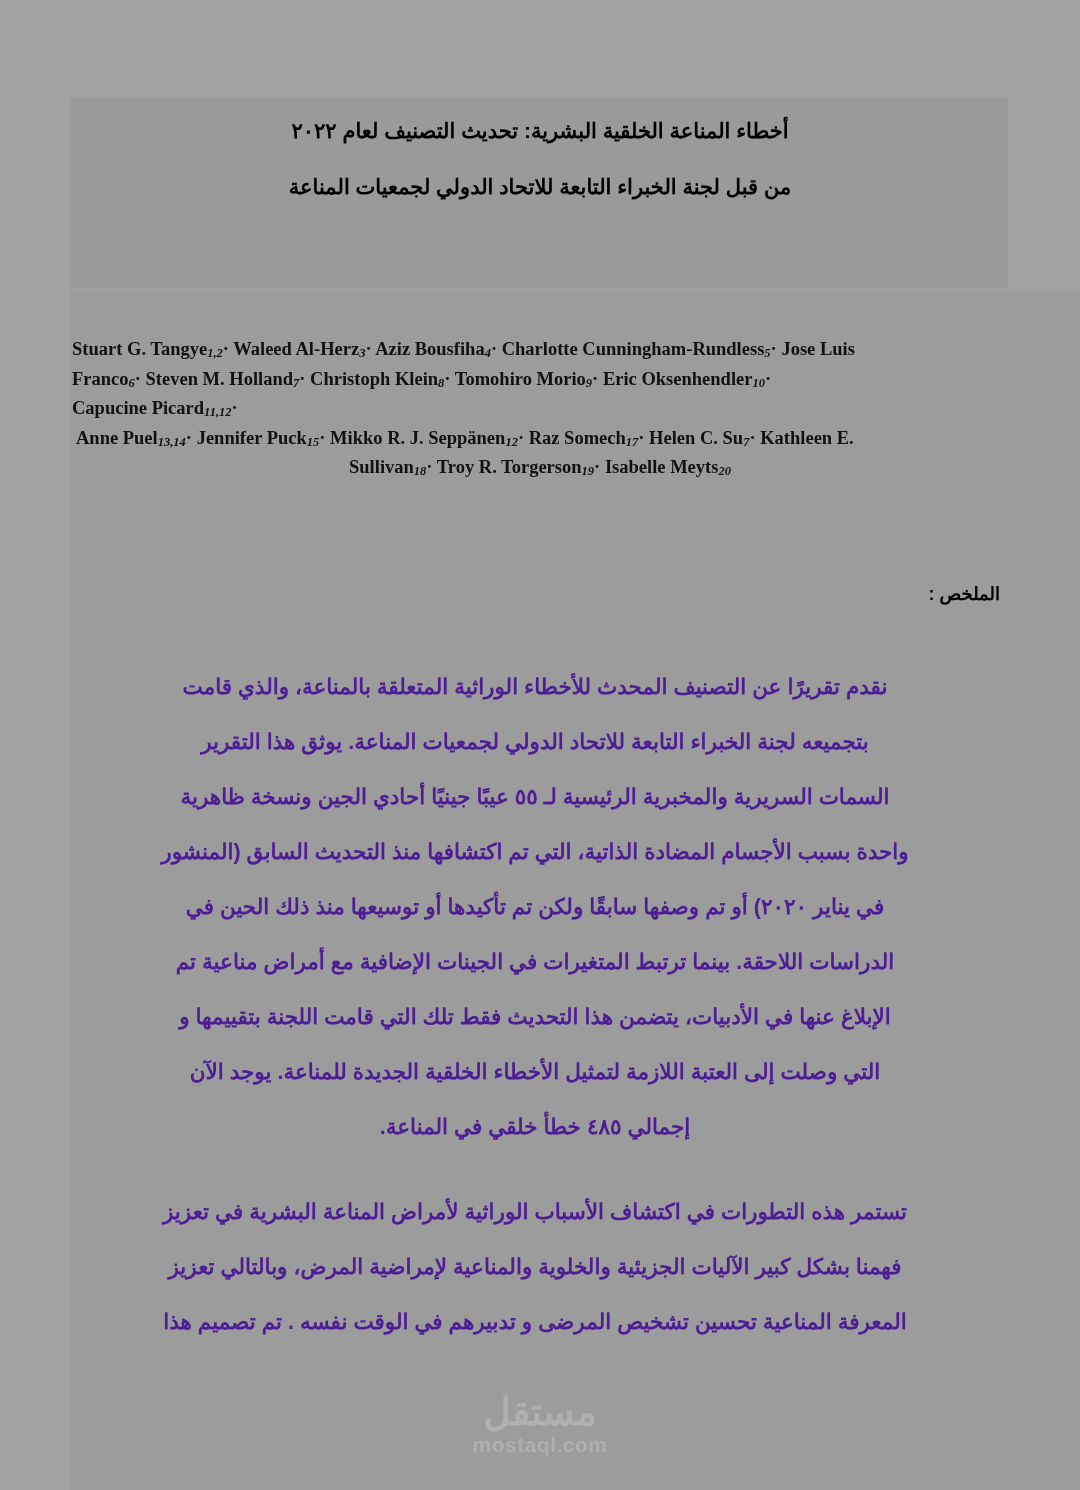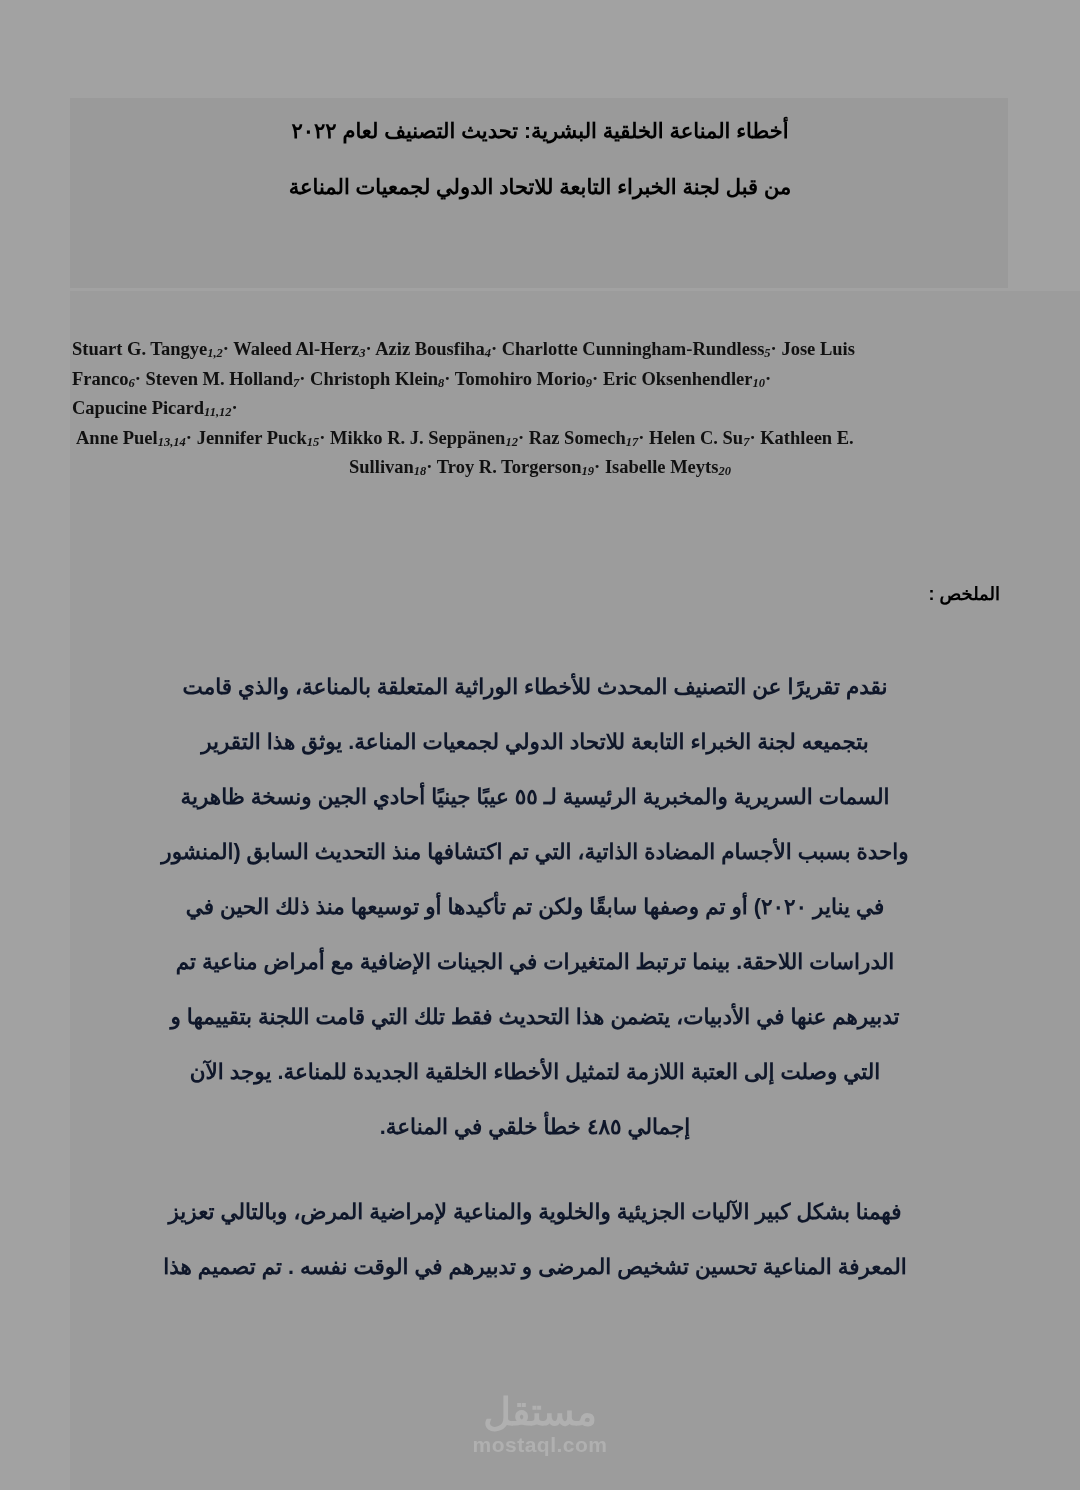--- a/index.html
+++ b/index.html
@@ -119,21 +119,21 @@
     right: 80px;
     top: 660px;
     width: 930px;
     direction: rtl;
   }
   .para {
     font-family: "Liberation Sans", sans-serif;
     font-weight: bold;
     font-size: 21.5px;
     line-height: 55px;
-    color: #0f172a;
+    color: #4c1d95;
     text-align: justify;
     text-align-last: center;
     margin: 0;
   }
   .para + .para {
     margin-top: 30px;
   }
   .para-line {
     display: block;
     white-space: nowrap;
@@ -227,26 +227,27 @@
 
     <div class="abstract-body">
 
       <div class="para">
         <span class="para-line center">نقدم تقريرًا عن التصنيف المحدث للأخطاء الوراثية المتعلقة بالمناعة، والذي قامت</span>
         <span class="para-line center">بتجميعه لجنة الخبراء التابعة للاتحاد الدولي لجمعيات المناعة. يوثق هذا التقرير</span>
         <span class="para-line center">السمات السريرية والمخبرية الرئيسية لـ ٥٥ عيبًا جينيًا أحادي الجين ونسخة ظاهرية</span>
         <span class="para-line center">واحدة بسبب الأجسام المضادة الذاتية، التي تم اكتشافها منذ التحديث السابق (المنشور</span>
         <span class="para-line center">في يناير ٢٠٢٠) أو تم وصفها سابقًا ولكن تم تأكيدها أو توسيعها منذ ذلك الحين في</span>
         <span class="para-line center">الدراسات اللاحقة. بينما ترتبط المتغيرات في الجينات الإضافية مع أمراض مناعية تم</span>
-        <span class="para-line center">تدبيرهم عنها في الأدبيات، يتضمن هذا التحديث فقط تلك التي قامت اللجنة بتقييمها و</span>
+        <span class="para-line center">الإبلاغ عنها في الأدبيات، يتضمن هذا التحديث فقط تلك التي قامت اللجنة بتقييمها و</span>
         <span class="para-line center">التي وصلت إلى العتبة اللازمة لتمثيل الأخطاء الخلقية الجديدة للمناعة. يوجد الآن</span>
         <span class="para-line center">إجمالي ٤٨٥ خطأ خلقي في المناعة.</span>
       </div>
 
       <div class="para">
+        <span class="para-line center">تستمر هذه التطورات في اكتشاف الأسباب الوراثية لأمراض المناعة البشرية في تعزيز</span>
         <span class="para-line center">فهمنا بشكل كبير الآليات الجزيئية والخلوية والمناعية لإمراضية المرض، وبالتالي تعزيز</span>
         <span class="para-line center">المعرفة المناعية تحسين تشخيص المرضى و تدبيرهم في الوقت نفسه . تم تصميم هذا</span>
       </div>
 
     </div>
 
     <div class="watermark">
       <div class="watermark-mark">مستقل</div>
       <div class="watermark-url">mostaql.com</div>
     </div>

